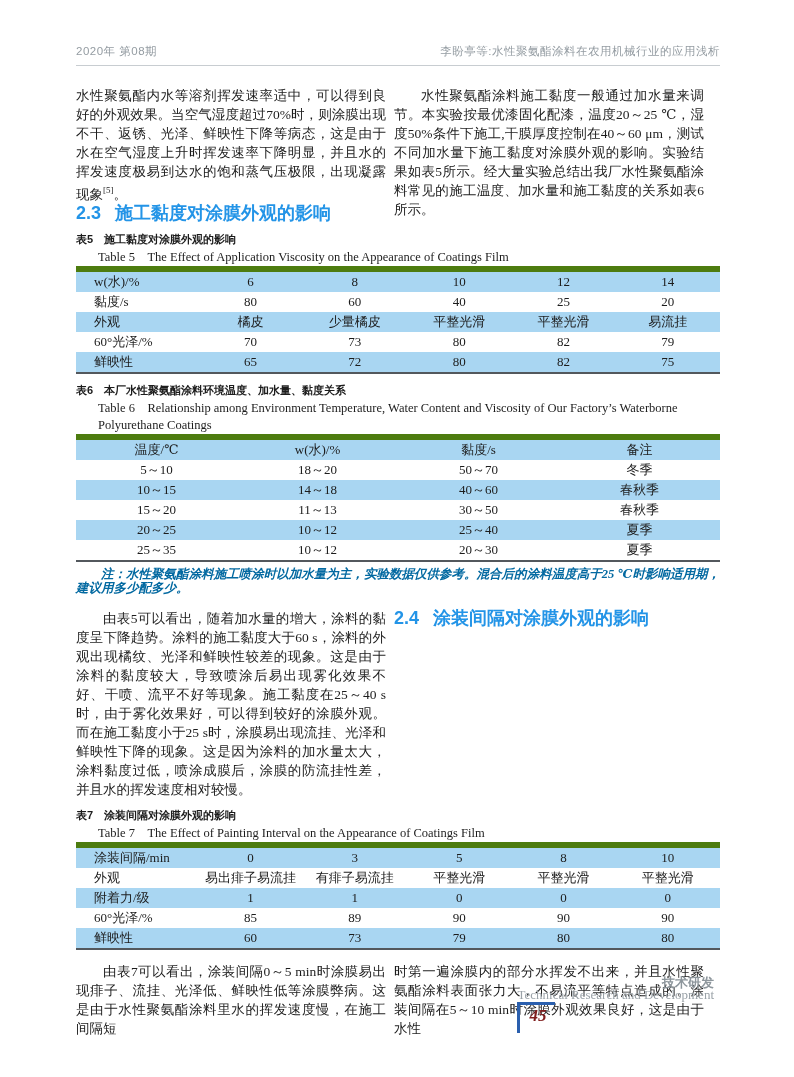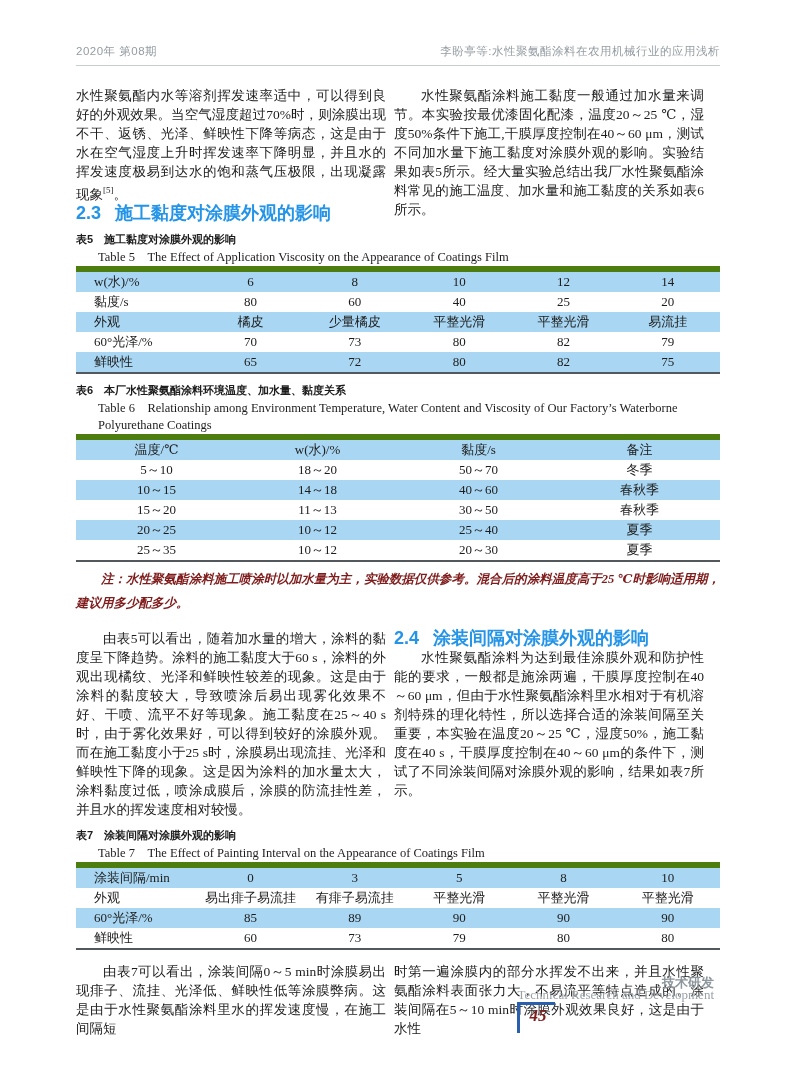--- a/index.html
+++ b/index.html
@@ -51,21 +51,21 @@
     width:100%;border-collapse:collapse;
     border-top:6px solid #4d7c0f;border-bottom:2px solid #53585d;
     font-size:13px;
   }
   .datatable td{height:20px;text-align:center;padding:0 2px;}
   .datatable tr:nth-child(odd){background:#a9d6f2;}
   table.c6 td{width:16.2%;}
   table.c6 td:first-child{width:19%;text-align:left;padding-left:18px;}
   table.c4 td{width:25%;}
   .t-note{
-    color:#7f1d1d;font-size:12.5px;line-height:24px;text-align:justify;
+    color:#0369a1;font-size:12.5px;line-height:14px;text-align:justify;
     font-style:italic;margin-top:5px;text-indent:2em;font-weight:bold;
   }
 
   
   .ftr{
     position:absolute;top:976px;right:74px;
     display:flex;align-items:flex-start;flex-direction:column;
   }
   .ftr-txt{text-align:right;margin-right:6px;padding-bottom:2px;}
   .ftr-cn{
@@ -196,21 +196,20 @@
       </table>
     <div class="t-note">注：水性聚氨酯涂料施工喷涂时以加水量为主，实验数据仅供参考。混合后的涂料温度高于25 ℃时影响适用期，建议用多少配多少。</div>
   </div>
 
   <div class="two-col mt14">
     <div class="col">
       <p class="ind">由表5可以看出，随着加水量的增大，涂料的黏度呈下降趋势。涂料的施工黏度大于60 s，涂料的外观出现橘纹、光泽和鲜映性较差的现象。这是由于涂料的黏度较大，导致喷涂后易出现雾化效果不好、干喷、流平不好等现象。施工黏度在25～40 s时，由于雾化效果好，可以得到较好的涂膜外观。而在施工黏度小于25 s时，涂膜易出现流挂、光泽和鲜映性下降的现象。这是因为涂料的加水量太大，涂料黏度过低，喷涂成膜后，涂膜的防流挂性差，并且水的挥发速度相对较慢。</p>
     </div>
     <div class="col">
       <p class="sec-h" style="margin-top:0;"><span class="num">2.4</span><span>涂装间隔对涂膜外观的影响</span></p>
-      <p class="ind">水性聚氨酯涂料为达到最佳涂膜外观和防护性能的要求，一般都是施涂两遍，干膜厚度控制在40～60 μm，但由于水性聚氨酯涂料里水相对于有机溶剂特殊的理化特性，所以选择合适的涂装间隔至关重要，本实验在温度20～25 ℃，湿度50%，施工黏度在40 s，干膜厚度控制在40～60 μm的条件下，测试了不同涂装间隔对涂膜外观的影响，结果如表7所示。</p>
     </div>
   </div>
 
   <div class="tblblock mt16">
     <div class="t-cn">表7　涂装间隔对涂膜外观的影响</div>
     <div class="t-en">Table 7　The Effect of Painting Interval on the Appearance of Coatings Film</div>
     <table class="datatable c6">
         <tbody>
           <tr>
             <td>涂装间隔/min</td>
@@ -220,20 +219,28 @@
             <td>8</td>
             <td>10</td>
           </tr>
           <tr>
             <td>外观</td>
             <td>易出痱子易流挂</td>
             <td>有痱子易流挂</td>
             <td>平整光滑</td>
             <td>平整光滑</td>
             <td>平整光滑</td>
+          </tr>
+          <tr>
+            <td>附着力/级</td>
+            <td>1</td>
+            <td>1</td>
+            <td>0</td>
+            <td>0</td>
+            <td>0</td>
           </tr>
           <tr>
             <td>60°光泽/%</td>
             <td>85</td>
             <td>89</td>
             <td>90</td>
             <td>90</td>
             <td>90</td>
           </tr>
           <tr>

